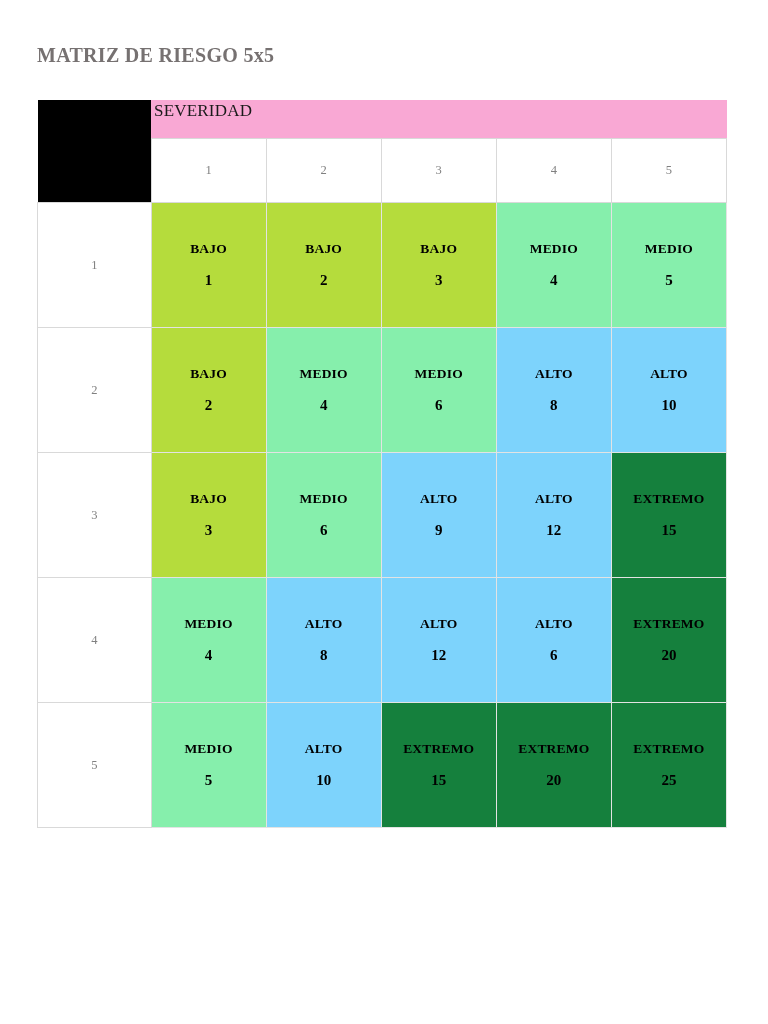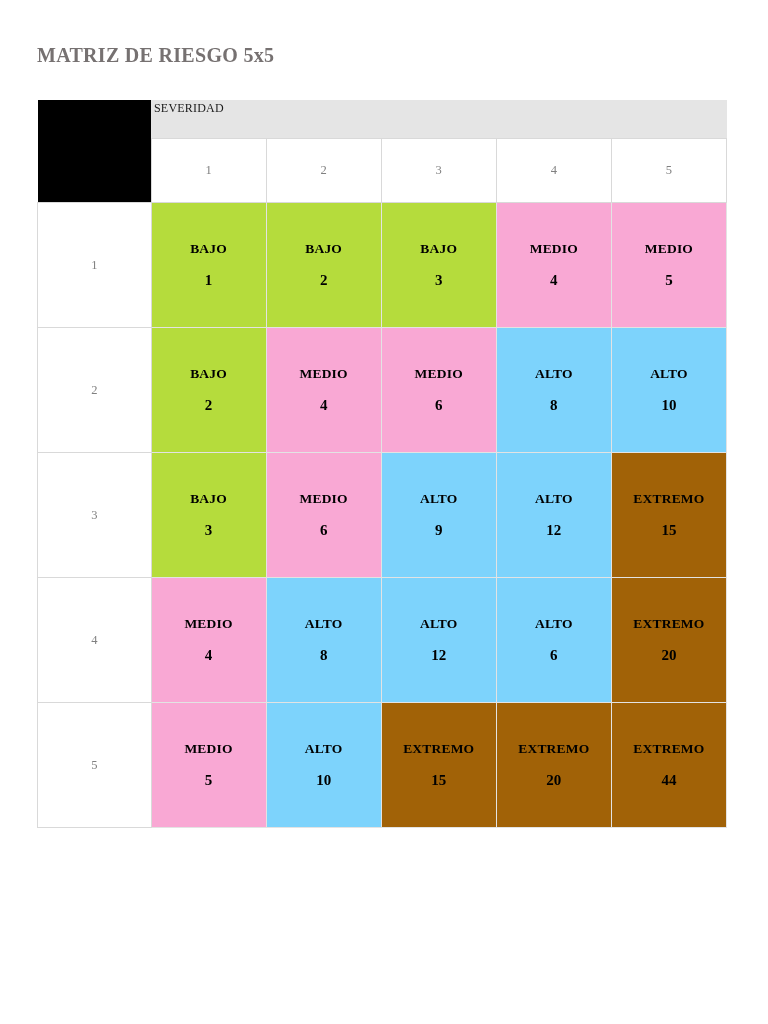--- a/index.html
+++ b/index.html
@@ -63,25 +63,25 @@
     background: #000000;
     border: none;
   }
 
   
   .severidad-row td.severidad-label {
     text-align: left;
     vertical-align: top;
     padding-left: 3px;
     padding-top: 1px;
-    font-size: 12px;
+    font-size: 17px;
     font-weight: normal;
     color: #1a1a1a;
     height: 37px;
-    background: #e5e5e5;
+    background: #f9a8d4;
     border: none;
     letter-spacing: 0.2px;
   }
 
   
   .col-head {
     height: 63px;
     background: #ffffff;
     border: 1px solid #d9d9d9;
     font-size: 12.5px;
@@ -124,23 +124,23 @@
 
   .cell-value {
     font-size: 15px;
     font-weight: bold;
     color: #000000;
     line-height: 1;
   }
 
   
   .lvl-bajo    { background: #b5dc3c; }
-  .lvl-medio   { background: #f9a8d4; }
+  .lvl-medio   { background: #86efac; }
   .lvl-alto    { background: #7dd3fc; }
-  .lvl-extremo { background: #a16207; }
+  .lvl-extremo { background: #15803d; }
 </style>
 </head>
 <body>
 
 <div class="page">
 
   <div class="page-title">MATRIZ DE RIESGO 5x5</div>
 
   <div class="matrix-wrap">
     <table class="risk-matrix">
@@ -317,21 +317,21 @@
           </td>
           <td class="cell lvl-extremo">
             <div class="cell-inner">
               <span class="cell-label">EXTREMO</span>
               <span class="cell-value">20</span>
             </div>
           </td>
           <td class="cell lvl-extremo">
             <div class="cell-inner">
               <span class="cell-label">EXTREMO</span>
-              <span class="cell-value">44</span>
+              <span class="cell-value">25</span>
             </div>
           </td>
         </tr>
 
       </tbody>
     </table>
   </div>
 
 </div>
 

